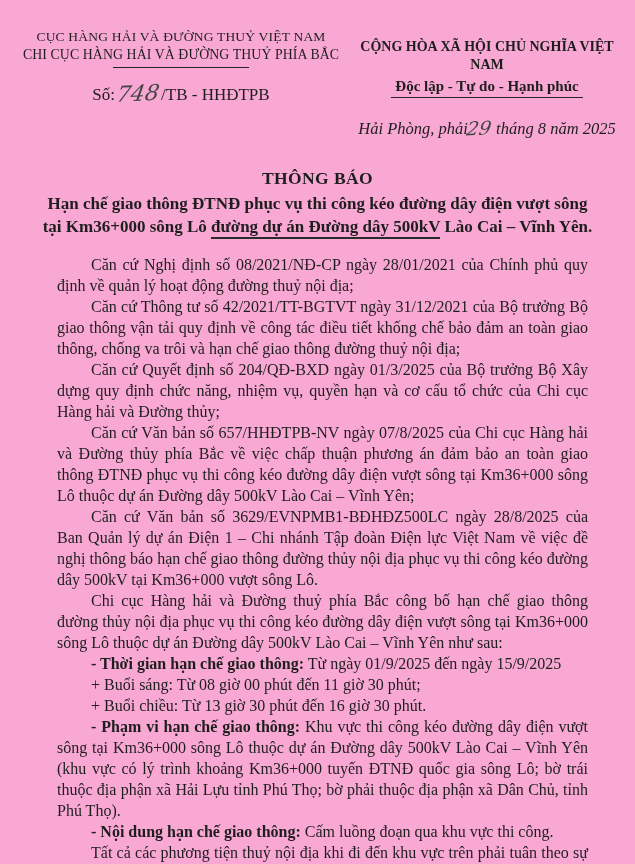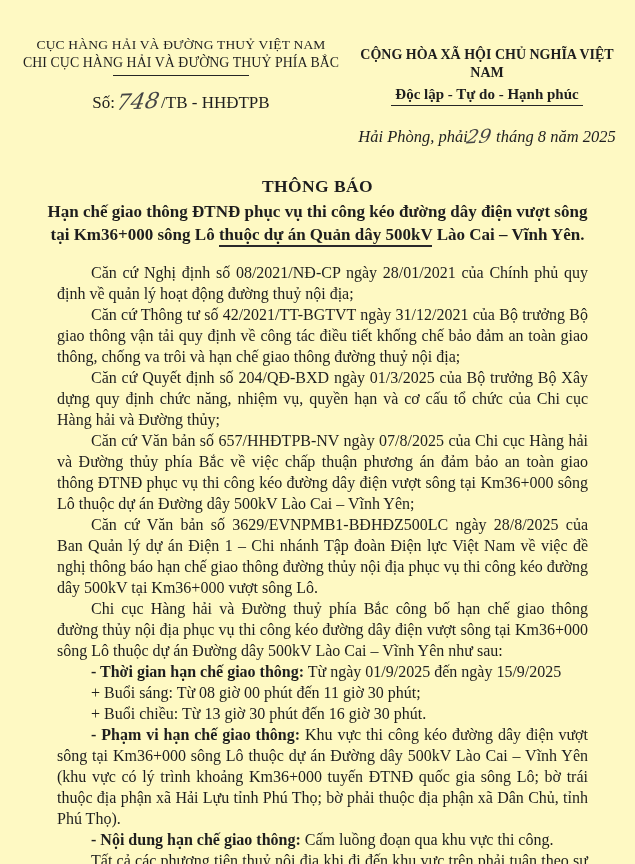--- a/index.html
+++ b/index.html
@@ -1,24 +1,24 @@
 <!DOCTYPE html>
 <html lang="vi"><head>
 <meta charset="utf-8">
 <style>
   html, body { margin: 0; padding: 0; background: #ffffff; }
   .page {
     position: relative;
     width: 635px;
     height: 864px;
-    background: #fef9c3;
+    background: #f9a8d4;
     color: #1e1e1e;
     font-family: "Liberation Serif", serif;
     box-sizing: border-box;
-    padding-top: 36px;
+    padding-top: 28px;
     overflow: hidden;
   }
   
   .doc-header {
     display: flex;
     justify-content: space-between;
     padding: 0 7px 0 20px;
   }
   .header-left  { width: 322px; text-align: center; }
   .header-right { width: 282px; text-align: center; margin-top: 10px; }
@@ -82,21 +82,21 @@
     <div class="header-right">
       <div class="national-title">CỘNG HÒA XÃ HỘI CHỦ NGHĨA VIỆT NAM</div>
       <div><span class="motto">Độc lập - Tự do - Hạnh phúc</span></div>
       <div class="date-line"><span>Hải Phòng, phải</span><span class="handwritten hw-day">29</span> <span>tháng 8 năm 2025</span></div>
     </div>
   </header>
 
   <div class="title-block">
     <h1 class="doc-title">THÔNG BÁO</h1>
     <h2 class="doc-subtitle"><span>Hạn chế giao thông ĐTNĐ phục vụ thi công kéo đường dây điện vượt sông</span><br>
-      <span>tại Km36+000 sông Lô </span><span class="subtitle-underline">thuộc dự án Quản dây 500kV</span><span> Lào Cai – Vĩnh Yên.</span>
+      <span>tại Km36+000 sông Lô </span><span class="subtitle-underline">đường dự án Đường dây 500kV</span><span> Lào Cai – Vĩnh Yên.</span>
     </h2>
   </div>
 
   <main class="doc-body">
       <p class="para"><span>Căn cứ Nghị định số 08/2021/NĐ-CP ngày 28/01/2021 của Chính phủ quy định về quản lý hoạt động đường thuỷ nội địa;</span></p>
       <p class="para"><span>Căn cứ Thông tư số 42/2021/TT-BGTVT ngày 31/12/2021 của Bộ trưởng Bộ giao thông vận tải quy định về công tác điều tiết khống chế bảo đảm an toàn giao thông, chống va trôi và hạn chế giao thông đường thuỷ nội địa;</span></p>
       <p class="para"><span>Căn cứ Quyết định số 204/QĐ-BXD ngày 01/3/2025 của Bộ trưởng Bộ Xây dựng quy định chức năng, nhiệm vụ, quyền hạn và cơ cấu tổ chức của Chi cục Hàng hải và Đường thủy;</span></p>
       <p class="para"><span>Căn cứ Văn bản số 657/HHĐTPB-NV ngày 07/8/2025 của Chi cục Hàng hải và Đường thủy phía Bắc về việc chấp thuận phương án đảm bảo an toàn giao thông ĐTNĐ phục vụ thi công kéo đường dây điện vượt sông tại Km36+000 sông Lô thuộc dự án Đường dây 500kV Lào Cai – Vĩnh Yên;</span></p>
       <p class="para"><span>Căn cứ Văn bản số 3629/EVNPMB1-BĐHĐZ500LC ngày 28/8/2025 của Ban Quản lý dự án Điện 1 – Chi nhánh Tập đoàn Điện lực Việt Nam về việc đề nghị thông báo hạn chế giao thông đường thủy nội địa phục vụ thi công kéo đường dây 500kV tại Km36+000 vượt sông Lô.</span></p>
       <p class="para"><span>Chi cục Hàng hải và Đường thuỷ phía Bắc công bố hạn chế giao thông đường thủy nội địa phục vụ thi công kéo đường dây điện vượt sông tại Km36+000 sông Lô thuộc dự án Đường dây 500kV Lào Cai – Vĩnh Yên như sau:</span></p>

